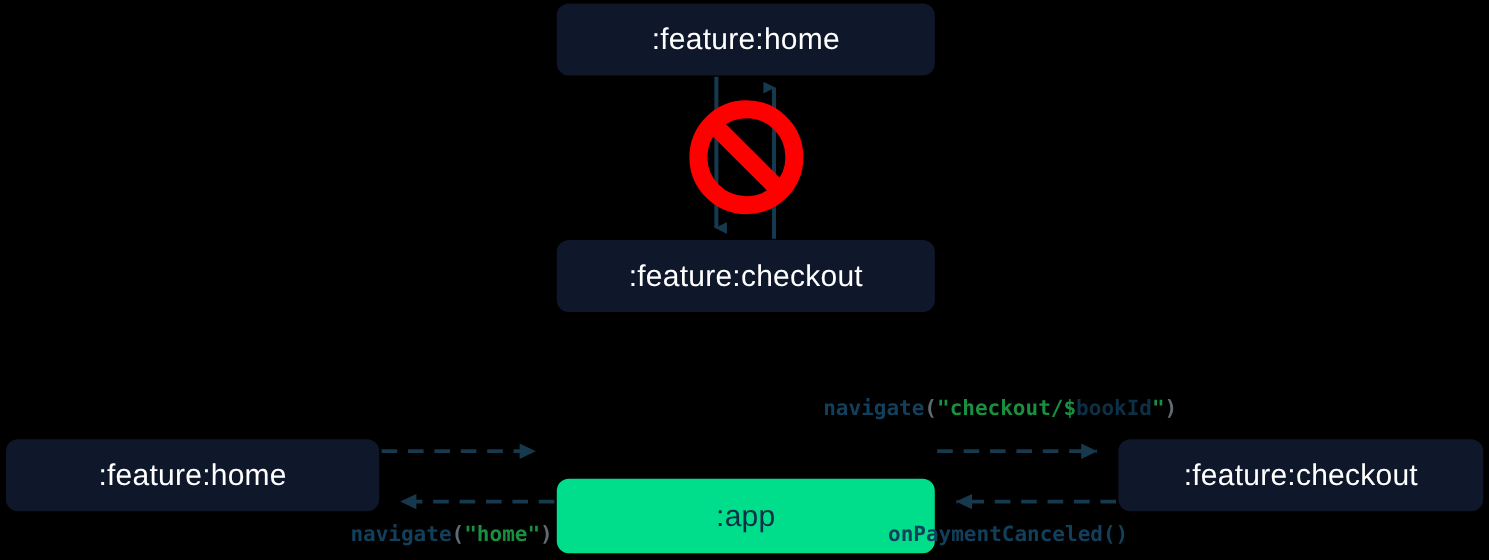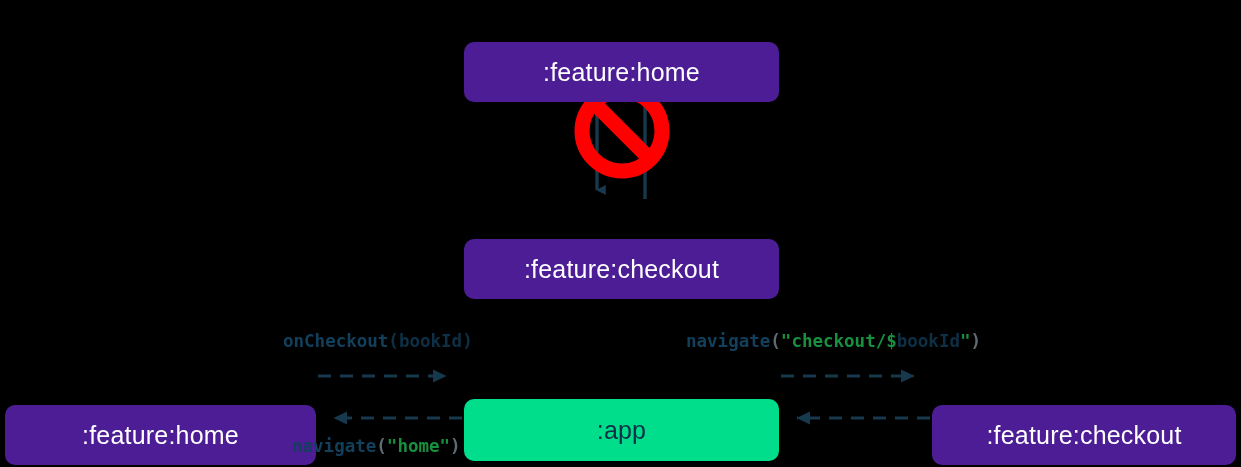--- a/index.html
+++ b/index.html
@@ -30,23 +30,22 @@
     display: flex;
     align-items: center;
     justify-content: center;
     font-family: "Liberation Sans", sans-serif;
     font-size: 25px;
     letter-spacing: 0.2px;
     white-space: nowrap;
     box-sizing: border-box;
   }
   .node.orange {
-    background: #4c1d95;
+    background: #0f172a;
     color: #ffffff;
-    margin-top: 39px;
   }
   .node.green {
     background: #00de8c;
     color: #0d3046;
     margin-top: 33px;
   }
 
   
   #node-home-top     { left: 464px; top: 3px;   width: 315px; height: 60px; }
   #node-checkout-top { left: 464px; top: 200px; width: 315px; height: 60px; }
@@ -138,26 +137,26 @@
   </div>
 
   <div class="node green" id="node-app">
     <span>:app</span>
   </div>
 
   <div class="node orange" id="node-checkout-bottom">
     <span>:feature:checkout</span>
   </div>
 
-  <div class="edge-label" id="label-oncheckout">
-    <span class="tok-fn">onCheckout</span><span class="tok-ident">(</span><span class="tok-ident">bookId</span><span class="tok-ident">)</span>
-  </div>
 
   <div class="edge-label" id="label-navigate-checkout">
     <span class="tok-fn">navigate</span><span class="tok-paren">(</span><span class="tok-str">"checkout/</span><span class="tok-str">$</span><span class="tok-ident">bookId</span><span class="tok-str">"</span><span class="tok-paren">)</span>
   </div>
 
   <div class="edge-label" id="label-navigate-home">
     <span class="tok-fn">navigate</span><span class="tok-paren">(</span><span class="tok-str">"home"</span><span class="tok-paren">)</span>
   </div>
 
+  <div class="edge-label" id="label-onpaymentcancel">
+    <span class="tok-fn">onPaymentCanceled</span><span class="tok-fn">()</span>
+  </div>
 
 </div>
 
 </body></html>

